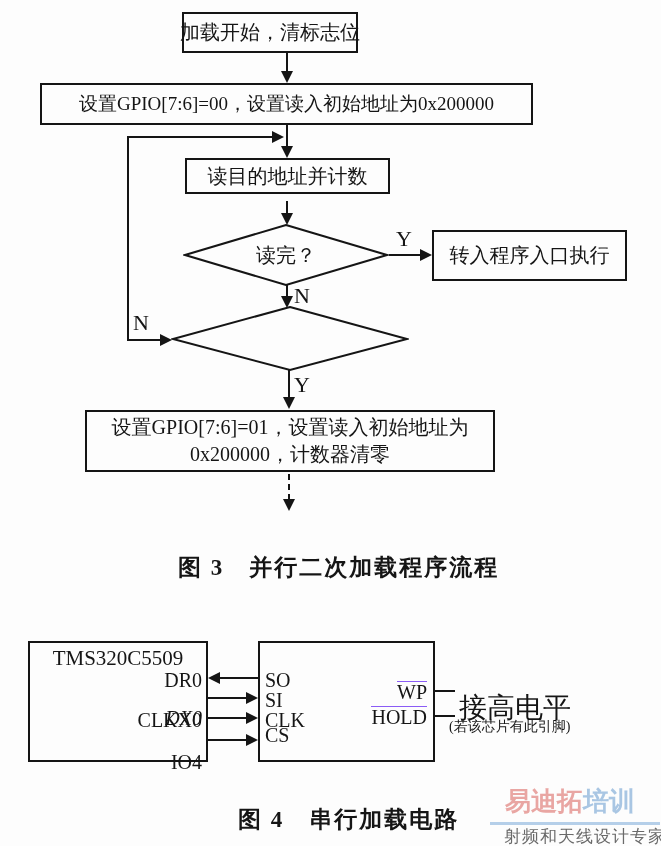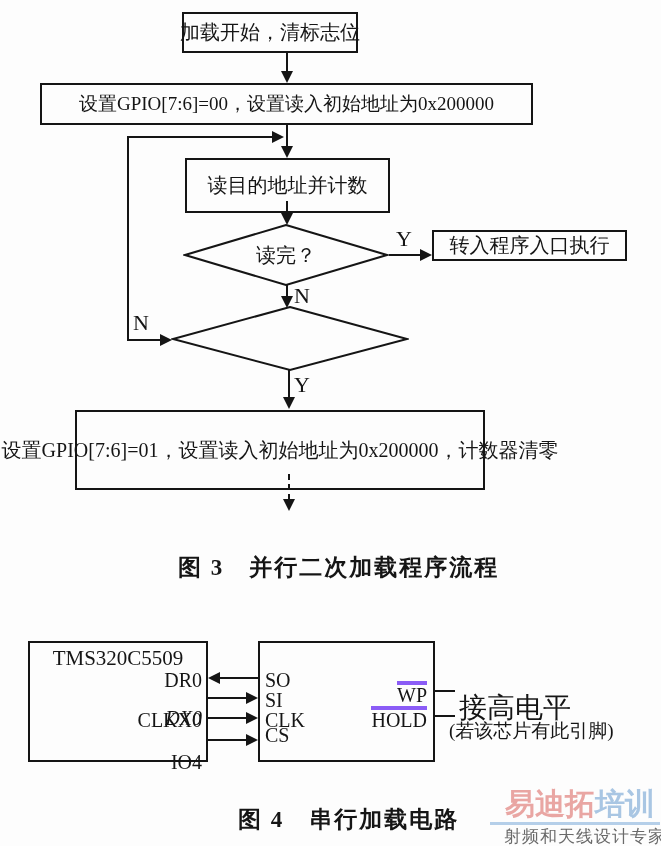--- a/index.html
+++ b/index.html
@@ -23,25 +23,25 @@
   .arr-left  { border-top:6px solid transparent; border-bottom:6px solid transparent; border-right:12px solid #151515; }
   .blabel { position:absolute; font-size:22px; }
   .dmond { position:absolute; }
   .dtext { position:absolute; display:flex; align-items:center; justify-content:center; font-size:20px;text-align:center; }
   .caption { position:absolute; width:100%; text-align:center; font-weight:bold; font-size:23px; letter-spacing:2px; }
   .chipbox { position:absolute; border:2px solid #151515; box-sizing:border-box; }
   .chip-title { position:absolute; top:3px; left:0; width:100%; text-align:center; font-size:21px; }
   .pin-row { position:absolute; font-size:20px; line-height:22px; }
   .pin-right-align { right:4px; text-align:right; }
   .pin-left-align { left:5px; text-align:right; }
-  .overbar { display:inline-block; border-top:4px solid #8b5cf6; line-height:1.05; }
+  .overbar { display:inline-block; border-top:1px solid #8b5cf6; line-height:1.05; }
   .anno { position:absolute; font-size:28px; white-space:nowrap; }
   .wm-big {
     position:absolute; font-family:"Liberation Sans","DejaVu Sans",sans-serif;
-    font-weight:bold; font-size:30px; white-space:nowrap; line-height:1.1;
+    font-weight:bold; font-size:26px; white-space:nowrap; line-height:1.1;
   }
   .wm-underline { position:absolute; height:3px; background:#b5cfe9; }
   .wm-sub { position:absolute; font-size:17px; letter-spacing:1px; color:#6a6a6a; white-space:nowrap; }
 </style>
 </head>
 <body>
 
 <div class="page">
 
   <div class="fbox" style="left:182px; top:12px; width:176px; height:41px;">加载开始，清标志位</div>
@@ -53,51 +53,51 @@
 
   <div class="vline" style="left:286px; top:125px; height:24px;"></div>
   <div class="arr arr-down" style="left:281px; top:146px;"></div>
 
   <div class="hline" style="left:127px; top:136px; width:146px;"></div>
   <div class="arr arr-right" style="left:272px; top:131px;"></div>
   <div class="vline" style="left:127px; top:136px; height:205px;"></div>
   <div class="hline" style="left:127px; top:339px; width:34px;"></div>
   <div class="arr arr-right" style="left:160px; top:334px;"></div>
 
-  <div class="fbox" style="left:185px; top:158px; width:205px; height:55px;">读目的地址并计数</div>
+  <div class="fbox" style="left:185px; top:158px; width:205px; height:36px;">读目的地址并计数</div>
 
   <div class="vline" style="left:286px; top:201px; height:13px;"></div>
   <div class="arr arr-down" style="left:281px; top:213px;"></div>
 
   <svg class="dmond" style="left:183px; top:224px;" width="206" height="62" viewBox="0 0 206 62">
     <polygon points="103,1 204,31 103,61 2,31" fill="none" stroke="#151515" stroke-width="2"></polygon>
   </svg>
   <div class="dtext" style="left:183px; top:224px; width:206px; height:62px;">读完？</div>
 
   <div class="blabel" style="left:396px; top:226px;">Y</div>
   <div class="hline" style="left:389px; top:254px; width:32px;"></div>
   <div class="arr arr-right" style="left:420px; top:249px;"></div>
 
-  <div class="fbox" style="left:432px; top:230px; width:195px; height:31px;">转入程序入口执行</div>
+  <div class="fbox" style="left:432px; top:230px; width:195px; height:51px;">转入程序入口执行</div>
 
   <div class="blabel" style="left:294px; top:283px;">N</div>
   <div class="vline" style="left:286px; top:285px; height:12px;"></div>
   <div class="arr arr-down" style="left:281px; top:296px;"></div>
 
   <svg class="dmond" style="left:171px; top:306px;" width="238" height="66" viewBox="0 0 238 66">
     <polygon points="119,1 236,33 119,64 2,33" fill="none" stroke="#151515" stroke-width="2"></polygon>
   </svg>
 
   <div class="blabel" style="left:133px; top:310px;">N</div>
   <div class="blabel" style="left:294px; top:372px;">Y</div>
 
   <div class="vline" style="left:288px; top:370px; height:28px;"></div>
   <div class="arr arr-down" style="left:283px; top:397px;"></div>
 
-  <div class="fbox" style="left:75px; top:410px; width:410px; height:80px; flex-direction:row; line-height:1.35;">
+  <div class="fbox" style="left:85px; top:410px; width:410px; height:62px; flex-direction:column; line-height:1.35;">
     <div>设置GPIO[7:6]=01，设置读入初始地址为</div>
     <div>0x200000，计数器清零</div>
   </div>
 
   <div class="dashline" style="left:288px; top:474px; height:26px;"></div>
   <div class="arr arr-down" style="left:283px; top:499px;"></div>
 
   <div class="caption" style="top:552px; transform:translateX(8px);">图 3　并行二次加载程序流程</div>
 
   <div class="chipbox" style="left:28px; top:641px; width:180px; height:121px;">
@@ -130,21 +130,21 @@
   <div class="hline" style="left:208px; top:717px; width:39px;"></div>
   <div class="arr arr-right" style="left:246px; top:712px;"></div>
 
   <div class="hline" style="left:208px; top:739px; width:39px;"></div>
   <div class="arr arr-right" style="left:246px; top:734px;"></div>
 
   <div class="hline" style="left:435px; top:690px; width:20px;"></div>
   <div class="hline" style="left:435px; top:715px; width:20px;"></div>
 
   <div class="anno" style="left:459px; top:689px;">接高电平</div>
-  <div class="anno" style="left:449px; top:718px; font-size:19px;">(若该芯片有此引脚)</div>
+  <div class="anno" style="left:449px; top:718px; font-size:14px;">(若该芯片有此引脚)</div>
 
   <div class="caption" style="top:804px; transform:translateX(18px);">图 4　串行加载电路</div>
 
   <div class="wm-big" style="left:505px; top:787px;">
     <span style="color:#e9a6a3;">易迪拓</span><span style="color:#a9c6e3;">培训</span>
   </div>
   <div class="wm-underline" style="left:490px; top:822px; width:170px;"></div>
   <div class="wm-sub" style="left:504px; top:825px;">射频和天线设计专家</div>
 
 </div>

